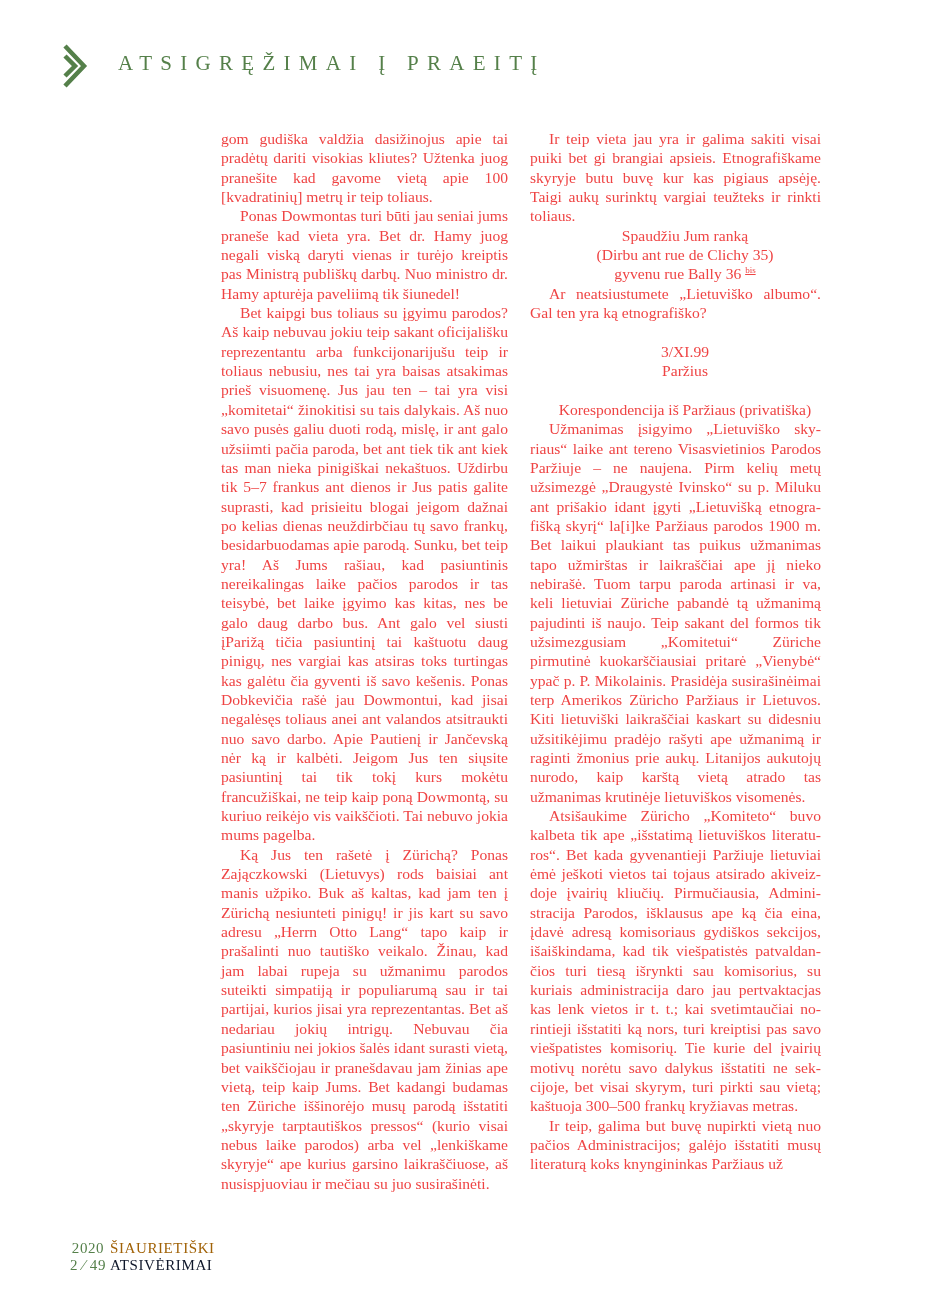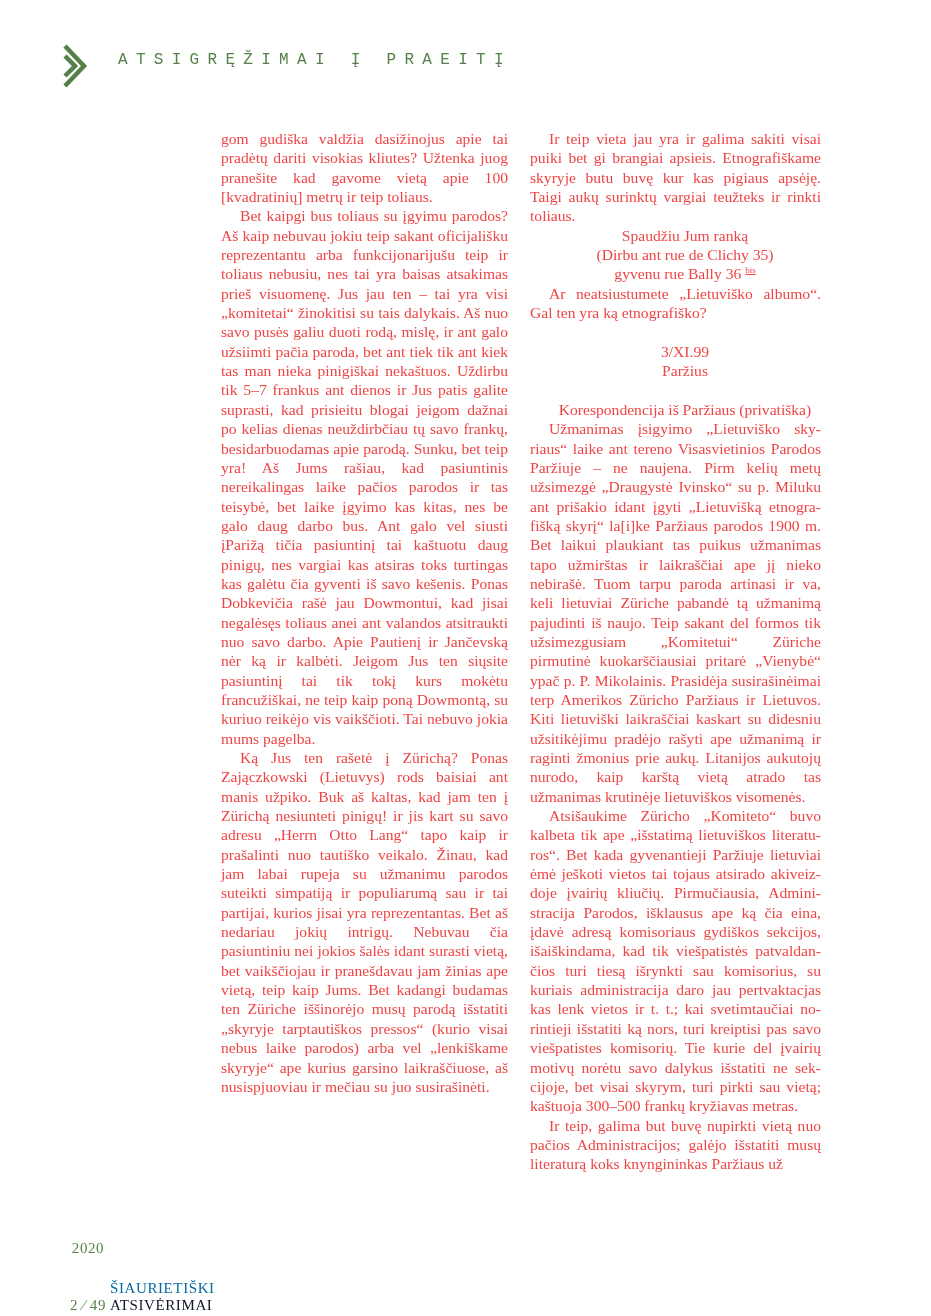--- a/index.html
+++ b/index.html
@@ -25,22 +25,22 @@
     }
     .chevron-icon {
       width: 28px;
       height: 44px;
       display: block;
     }
     .section-title {
       position: absolute;
       left: 118px;
       top: 51px;
-      font-family: Liberation Mono, monospace;
-      font-size: 16px;
+      font-family: Liberation Serif, serif;
+      font-size: 21px;
       letter-spacing: 8.3px;
       color: #55804a;
       white-space: nowrap;
     }
     .col {
       position: absolute;
       top: 129px;
       font-size: 15.6px;
       line-height: 19.35px;
       text-align: justify;
@@ -90,36 +90,37 @@
     }
     .footer .row {
       display: flex;
       white-space: nowrap;
     }
     .footer .num {
       color: #55804a;
       width: 44px;
       display: inline-block;
     }
-    .footer .pub1 { color: #0369a1; margin-top: 40px; }
+    .footer .pub1 { color: #a16207; }
     .footer .pub2 { color: #0f172a; }
   </style>
 </head>
 <body>
 
 <div class="header">
   <svg class="chevron-icon" viewBox="0 0 28 44">
     <polyline points="3,2 22,22 3,42" fill="none" stroke="#55804a" stroke-width="4.5"></polyline>
     <polyline points="3,12 13,22 3,32" fill="none" stroke="#55804a" stroke-width="4.5"></polyline>
   </svg>
 </div>
 <div class="section-title">ATSIGRĘŽIMAI Į PRAEITĮ</div>
 
 <div class="col col-left">
   <p class="noindent">gom gudiška valdžia dasižinojus apie tai pradėtų dariti visokias kliutes? Užtenka juog pranešite kad gavome vietą apie 100 [kvadratinių] metrų ir teip toliaus.</p>
+  <p>Ponas Dowmontas turi būti jau seniai jums praneše kad vieta yra. Bet dr. Hamy juog negali viską daryti vienas ir turėjo kreiptis pas Ministrą publiškų darbų. Nuo ministro dr. Hamy apturėja paveliimą tik šiunedel!</p>
   <p>Bet kaipgi bus toliaus su įgyimu parodos? Aš kaip nebuvau jokiu teip sakant oficijališ­ku reprezentantu arba funkcijonarijušu teip ir toliaus nebusiu, nes tai yra baisas atsaki­mas prieš visuomenę. Jus jau ten – tai yra visi „komitetai“ žinokitisi su tais dalykais. Aš nuo savo pusės galiu duoti rodą, mislę, ir ant galo užsiimti pačia paroda, bet ant tiek tik ant kiek tas man nieka pinigiškai nekaš­tuos. Uždirbu tik 5–7 frankus ant dienos ir Jus patis galite suprasti, kad prisieitu blogai jeigom dažnai po kelias dienas neuždirb­čiau tų savo frankų, besidarbuodamas apie parodą. Sunku, bet teip yra! Aš Jums rašiau, kad pasiuntinis nereikalingas laike pačios parodos ir tas teisybė, bet laike įgyimo kas kitas, nes be galo daug darbo bus. Ant galo vel siusti įParižą tičia pasiuntinį tai kaštuo­tu daug pinigų, nes vargiai kas atsiras toks turtingas kas galėtu čia gyventi iš savo keše­nis. Ponas Dobkevičia rašė jau Dowmontui, kad jisai negalėsęs toliaus anei ant valandos atsitraukti nuo savo darbo. Apie Pautienį ir Jančevską nėr ką ir kalbėti. Jeigom Jus ten siųsite pasiuntinį tai tik tokį kurs mokėtu francužiškai, ne teip kaip poną Dowmontą, su kuriuo reikėjo vis vaikščioti. Tai nebuvo jokia mums pagelba.</p>
   <p class="last-left">Ką Jus ten rašetė į Zürichą? Ponas Zajączkowski (Lietuvys) rods baisiai ant manis užpiko. Buk aš kaltas, kad jam ten į Zürichą nesiunteti pinigų! ir jis kart su savo adresu „Herrn Otto Lang“ tapo kaip ir prašalinti nuo tautiško veikalo. Žinau, kad jam labai rupeja su užmanimu paro­dos suteikti simpatiją ir populiarumą sau ir tai partijai, kurios jisai yra reprezentan­tas. Bet aš nedariau jokių intrigų. Nebu­vau čia pasiuntiniu nei jokios šalės idant surasti vietą, bet vaikščiojau ir pranešda­vau jam žinias ape vietą, teip kaip Jums. Bet kadangi budamas ten Züriche iššino­rėjo musų parodą išstatiti „skyryje tarp­tautiškos pressos“ (kurio visai nebus laike parodos) arba vel „lenkiškame skyryje“ ape kurius garsino laikraščiuose, aš nusi­spjuoviau ir mečiau su juo susirašinėti.</p>
 </div>
 
 <div class="col col-right">
   <p>Ir teip vieta jau yra ir galima sakiti visai puiki bet gi brangiai apsieis. Etnografiška­me skyryje butu buvę kur kas pigiaus apsėję. Taigi aukų surinktų vargiai teužteks ir rinkti toliaus.</p>
   <p class="line">Spaudžiu Jum ranką</p>
   <p class="line">(Dirbu ant rue de Clichy 35)</p>
   <p class="line"><span>gyvenu rue Bally 36</span>&nbsp;<sup class="bis">bis</sup></p>
   <p>Ar neatsiustumete „Lietuviško albumo“. Gal ten yra ką etnografiško?</p>

